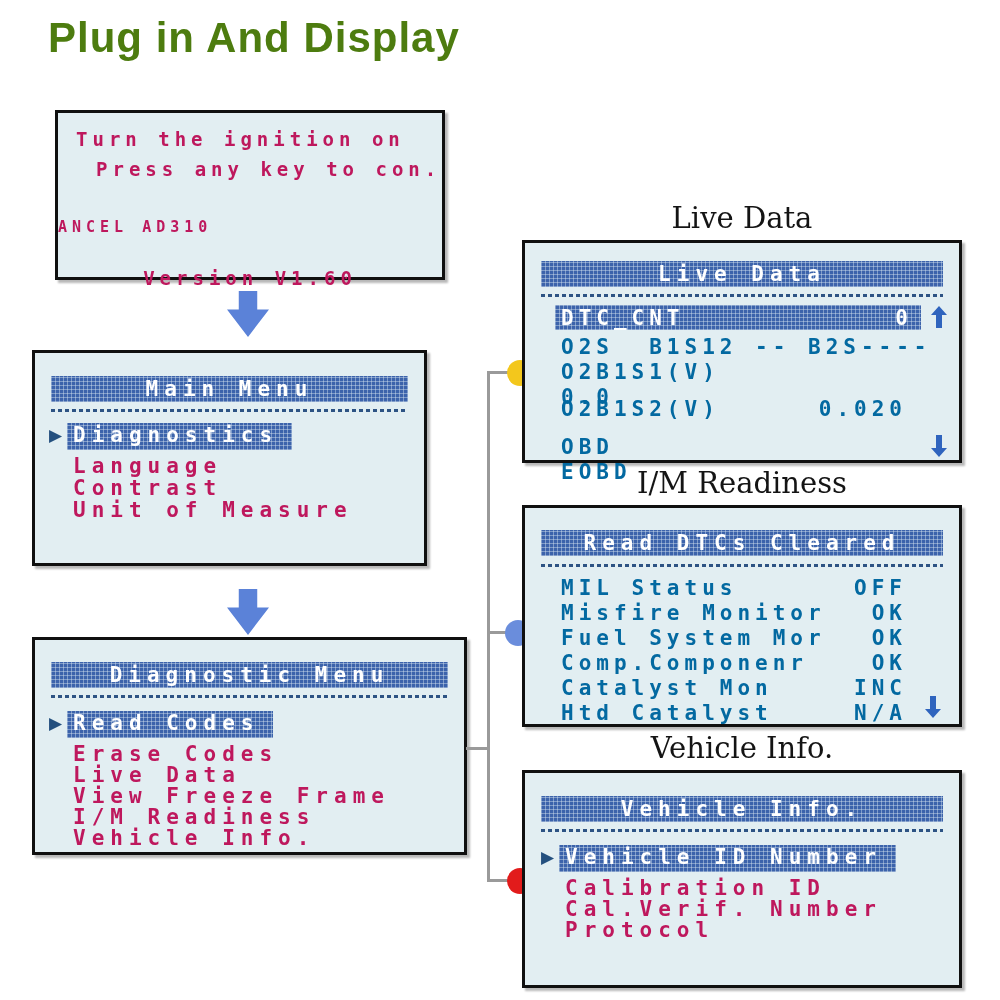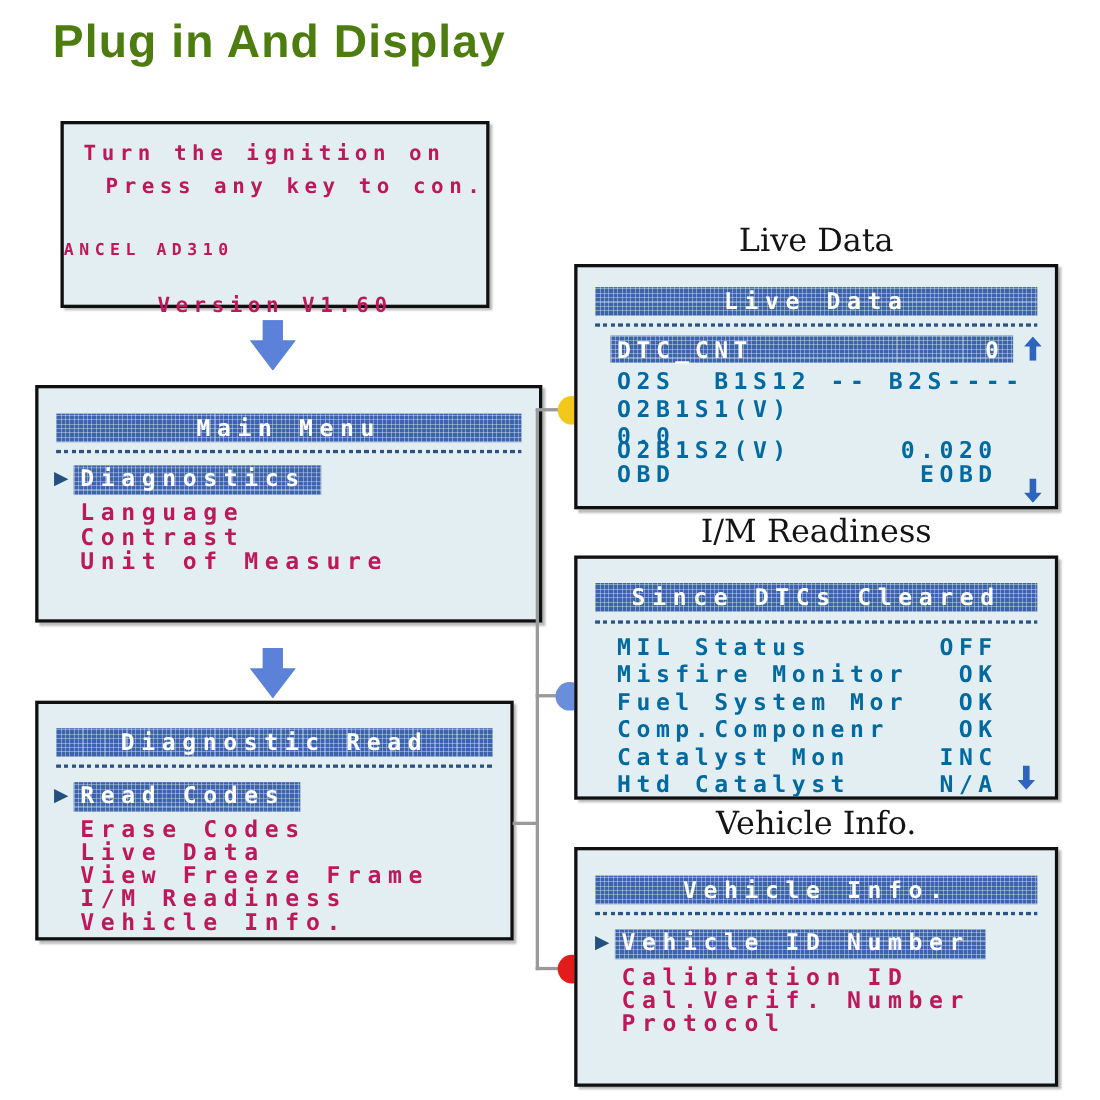--- a/index.html
+++ b/index.html
@@ -63,34 +63,34 @@
 
   <div class="screen" style="left:55px;top:110px;width:390px;height:170px;">
     <div class="mitem" style="left:18px;top:15px;font-size:19px;letter-spacing:5px;">Turn the ignition on</div>
     <div class="mitem" style="left:18px;top:45px;font-size:19px;letter-spacing:5px;margin-left:20px;">Press any key to con.</div>
     <div class="mitem" style="left:0;width:384px;top:103px;font-size:15px;letter-spacing:5px;text-align:left;">ANCEL AD310</div>
     <div class="mitem" style="left:0;width:384px;top:133px;font-size:19px;letter-spacing:5px;text-align:center;margin-top:21px;">Version V1.60</div>
   </div>
 
   <div class="flow-arrow" style="left:227px;top:291px;"></div>
 
-  <div class="screen" style="left:32px;top:350px;width:461px;height:216px;">
+  <div class="screen" style="left:32px;top:350px;width:395px;height:216px;">
     <div class="hdr bluebar" style="top:23px;">Main Menu</div>
     <div class="dashline" style="top:56px;"></div>
     <span class="cursor" style="left:14px;top:71px;">▶</span>
     <div class="mitem hl bluebar" style="left:32px;top:70px;">Diagnostics</div>
     <div class="mitem" style="left:38px;top:102px;">Language</div>
     <div class="mitem" style="left:38px;top:124px;">Contrast</div>
     <div class="mitem" style="left:38px;top:146px;">Unit of Measure</div>
   </div>
 
   <div class="flow-arrow" style="left:227px;top:589px;"></div>
 
   <div class="screen" style="left:32px;top:637px;width:435px;height:218px;">
-    <div class="hdr bluebar" style="top:22px;">Diagnostic Read</div>
+    <div class="hdr bluebar" style="top:22px;">Diagnostic Menu</div>
     <div class="dashline" style="top:55px;"></div>
     <span class="cursor" style="left:14px;top:72px;">▶</span>
     <div class="mitem" style="left:38px;top:103px;">Erase Codes</div>
     <div class="mitem hl bluebar" style="left:32px;top:71px;">Read Codes</div>
     <div class="mitem" style="left:38px;top:124px;">Live Data</div>
     <div class="mitem" style="left:38px;top:145px;">View Freeze Frame</div>
     <div class="mitem" style="left:38px;top:166px;">I/M Readiness</div>
     <div class="mitem" style="left:38px;top:187px;">Vehicle Info.</div>
   </div>
 
@@ -119,39 +119,39 @@
       <span>O2B1S1(V)</span>
       <span></span>
     </div>
     <div class="drow" style="top:142px;">
       <span>0.0</span>
     </div>
     <div class="drow" style="top:154px;">
       <span>O2B1S2(V)</span>
       <span>0.020</span>
     </div>
-    <div class="drow" style="top:176px;">
+    <div class="drow" style="top:192px;flex-direction:column;">
       <span>OBD</span>
       <span>EOBD</span>
     </div>
     <div class="scroll-ic" style="left:406px;top:63px;">
       <svg width="16" height="22" viewBox="0 0 16 22">
           <path d="M8 0 L16 9 H11 V22 H5 V9 H0 Z" fill="#2f64be"></path>
         </svg>
     </div>
     <div class="scroll-ic" style="left:406px;top:192px;">
       <svg width="16" height="22" viewBox="0 0 16 22">
           <path d="M8 22 L16 13 H11 V0 H5 V13 H0 Z" fill="#2f64be"></path>
         </svg>
     </div>
   </div>
 
   <div class="caption" style="top:466px;">I/M Readiness</div>
   <div class="screen" style="left:522px;top:505px;width:440px;height:222px;">
-    <div class="hdr bluebar" style="top:22px;">Since DTCs Cleared</div>
+    <div class="hdr bluebar" style="top:22px;">Read DTCs Cleared</div>
     <div class="dashline" style="top:56px;"></div>
     <div class="drow" style="top:68px;">
       <span>MIL Status</span>
       <span>OFF</span>
     </div>
     <div class="drow" style="top:93px;">
       <span>Misfire Monitor</span>
       <span>OK</span>
     </div>
     <div class="drow" style="top:118px;">

